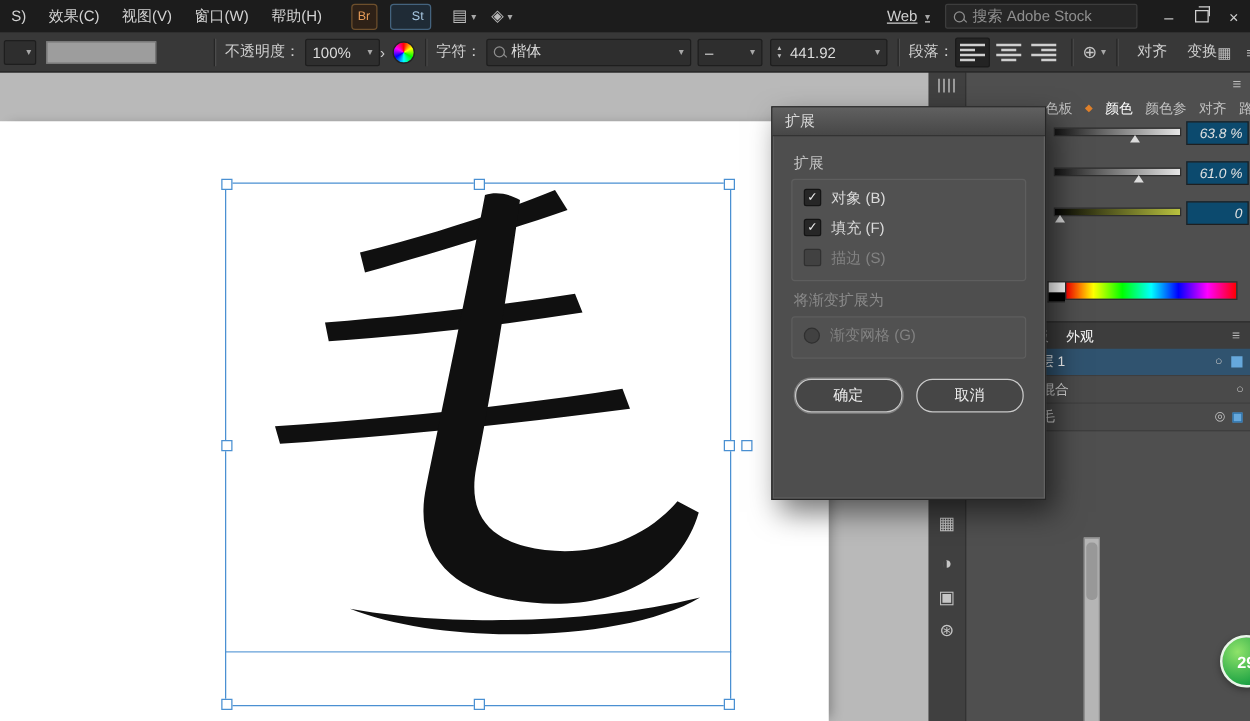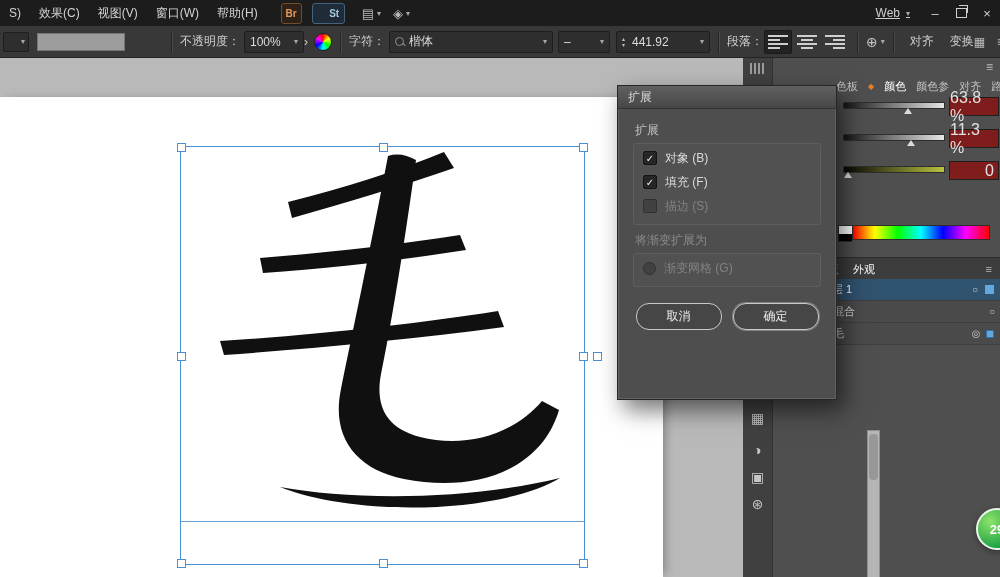--- a/index.html
+++ b/index.html
@@ -4,21 +4,21 @@
 <style>
   html,body{margin:0;padding:0;background:#2b2b2b;}
   .app{position:relative;width:1000px;height:577px;overflow:hidden;background:#4d4d4d;
        font-family:"Liberation Sans","DejaVu Sans",sans-serif;font-size:12px;color:#d8d8d8;cursor:default;}
 
   
   .menubar{position:absolute;left:0;top:0;right:0;height:26px;background:#1c1c1c;
            display:flex;align-items:center;z-index:30;}
   .menu-item{padding:0 9px;color:#d2d2d2;white-space:nowrap;}
   .mb-badge{width:19px;height:19px;border-radius:3px;margin:0 5px;display:flex;align-items:center;
-            justify-content:center;font-size:10px;font-weight:bold;flex:none;}
+            justify-content:center;font-size:10px;font-weight:normal;flex:none;}
   .badge-br{background:#2e2117;color:#e59a57;border:1px solid #6d4f2c;margin-left:14px;}
   .badge-st{background:#1f2b36;color:#a8c8e2;border:1px solid #44637e;padding-left:12px;}
   .mb-ic{color:#b9b9b9;margin-left:12px;display:flex;align-items:center;gap:3px;font-size:13px;}
   .caret{font-size:8px;color:#a8a8a8;}
   .mb-spacer{flex:1;}
   .workspace-dd{display:flex;align-items:center;gap:6px;color:#cfcfcf;margin-right:12px;text-decoration:underline;}
   .searchbox{width:140px;height:18px;background:#262626;border:1px solid #3d3d3d;border-radius:2px;
              display:flex;align-items:center;gap:6px;padding:0 6px;color:#8f8f8f;margin-right:12px;}
   .mag{width:7px;height:7px;border:1px solid #8f8f8f;border-radius:50%;position:relative;flex:none;}
   .mag::after{content:"";position:absolute;left:6px;top:6px;width:4px;height:1px;background:#8f8f8f;
@@ -74,23 +74,23 @@
   .panel-tabs{position:absolute;left:29px;right:0;top:20px;height:19px;display:flex;align-items:center;
               gap:10px;padding-left:64px;color:#c2c2c2;font-size:11px;white-space:nowrap;overflow:hidden;}
   .ptab.active{color:#ffffff;}
   .diamond{color:#e0802a;font-size:8px;}
   .crow{position:absolute;left:100px;display:flex;align-items:center;}
   .track{position:relative;width:100px;height:5px;border:1px solid #2e2e2e;flex:none;}
   .tr-gray{background:linear-gradient(90deg,#161616,#e6e6e6);}
   .tr-yellow{background:linear-gradient(90deg,#050505,#b9c23f);}
   .thumb{position:absolute;top:5px;width:0;height:0;border-left:4px solid transparent;
          border-right:4px solid transparent;border-bottom:6px solid #dcdcdc;}
-  .cval{position:absolute;left:206px;width:44px;height:17px;background:#7f1d1d;border:1px solid #1f1f1f;
+  .cval{position:absolute;left:206px;width:44px;height:17px;background:#0c4a6e;border:1px solid #1f1f1f;
         color:#e2e2e2;display:flex;align-items:center;justify-content:flex-end;padding-right:4px;
-        font-size:16px;}
+        font-size:11px;font-style:italic;}
   .spectrum-wrap{position:absolute;left:95px;top:168px;width:152px;height:15px;display:flex;}
   .bw{width:13px;height:100%;display:flex;flex-direction:column;border:1px solid #2e2e2e;border-right:none;}
   .bw .w{flex:1;background:#fff;} .bw .b{flex:1;background:#000;}
   .spectrum{flex:1;border:1px solid #2e2e2e;
     background:linear-gradient(90deg,#f00 0%,#ff0 16%,#0f0 33%,#0ff 50%,#00f 66%,#f0f 83%,#f00 100%);}
   .group-tabs{position:absolute;left:29px;right:0;top:200px;height:22px;background:#3d3d3d;
               border-top:1px solid #2c2c2c;border-bottom:1px solid #2c2c2c;display:flex;align-items:center;
               padding-left:56px;gap:14px;color:#c6c6c6;font-size:11px;}
   .gtab.active{color:#ffffff;}
   .pmenu{margin-left:auto;margin-right:8px;color:#bdbdbd;}
@@ -167,20 +167,24 @@
     </div>
     <div class="mb-ic">
       <span>◈</span>
       <span class="caret">▾</span>
     </div>
     <div class="mb-spacer"></div>
     <div class="workspace-dd">
       <span>Web</span>
       <span class="caret">▾</span>
     </div>
+    <div class="searchbox">
+      <span class="mag"></span>
+      <span>搜索 Adobe Stock</span>
+    </div>
     <div class="winctl">–</div>
     <div class="winctl">
         <span class="restore-ic"></span>
       </div>
     <div class="winctl">×</div>
   </div>
 
   <div class="optionsbar">
     <div class="combo mini-dd">
       <span class="caret">▾</span>
@@ -297,21 +301,21 @@
       <div class="track tr-gray">
         <span class="thumb" style="left:60px"></span>
       </div>
     </div>
     <div class="cval" style="top:40px">63.8 %</div>
     <div class="crow" style="top:77px">
       <div class="track tr-gray">
         <span class="thumb" style="left:63px"></span>
       </div>
     </div>
-    <div class="cval" style="top:72px">11.3 %</div>
+    <div class="cval" style="top:72px">61.0 %</div>
     <div class="crow" style="top:109px">
       <div class="track tr-yellow">
         <span class="thumb" style="left:0px"></span>
       </div>
     </div>
     <div class="cval" style="top:104px">0</div>
 
     <div class="spectrum-wrap">
       <div class="bw">
         <div class="w"></div>
@@ -377,21 +381,21 @@
         </div>
       </div>
       <div class="dgroup-label disabled">将渐变扩展为</div>
       <div class="dgroup">
         <div class="drow disabled">
           <span class="radio"></span>
           <span>渐变网格 (G)</span>
         </div>
       </div>
       <div class="dbuttons">
+        <div class="dbtn default">确定</div>
         <div class="dbtn">取消</div>
-        <div class="dbtn default">确定</div>
       </div>
     </div>
   </div>
 
   <div class="greenbadge">29</div>
 
 </div>
 
 </body></html>

